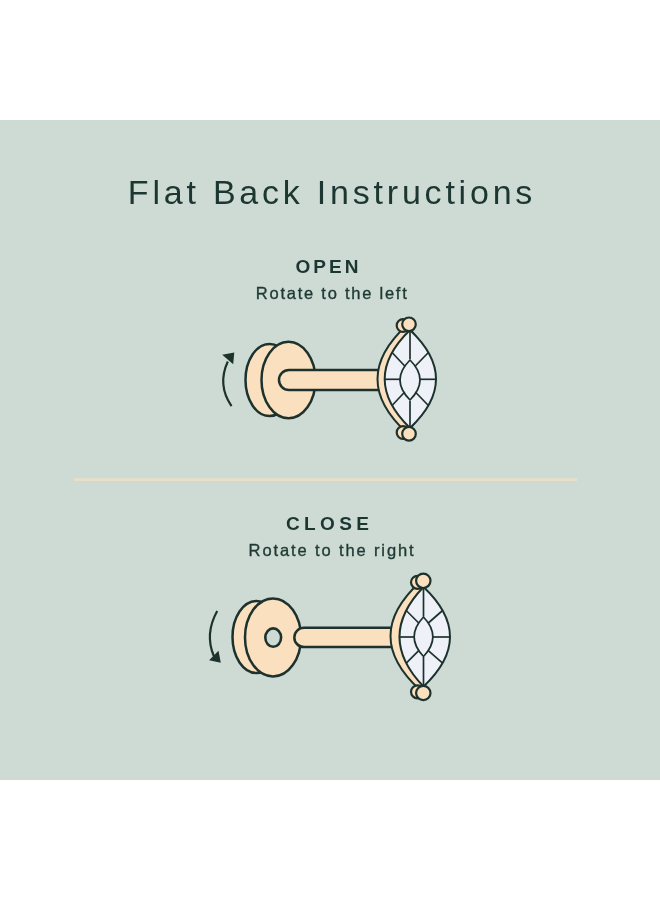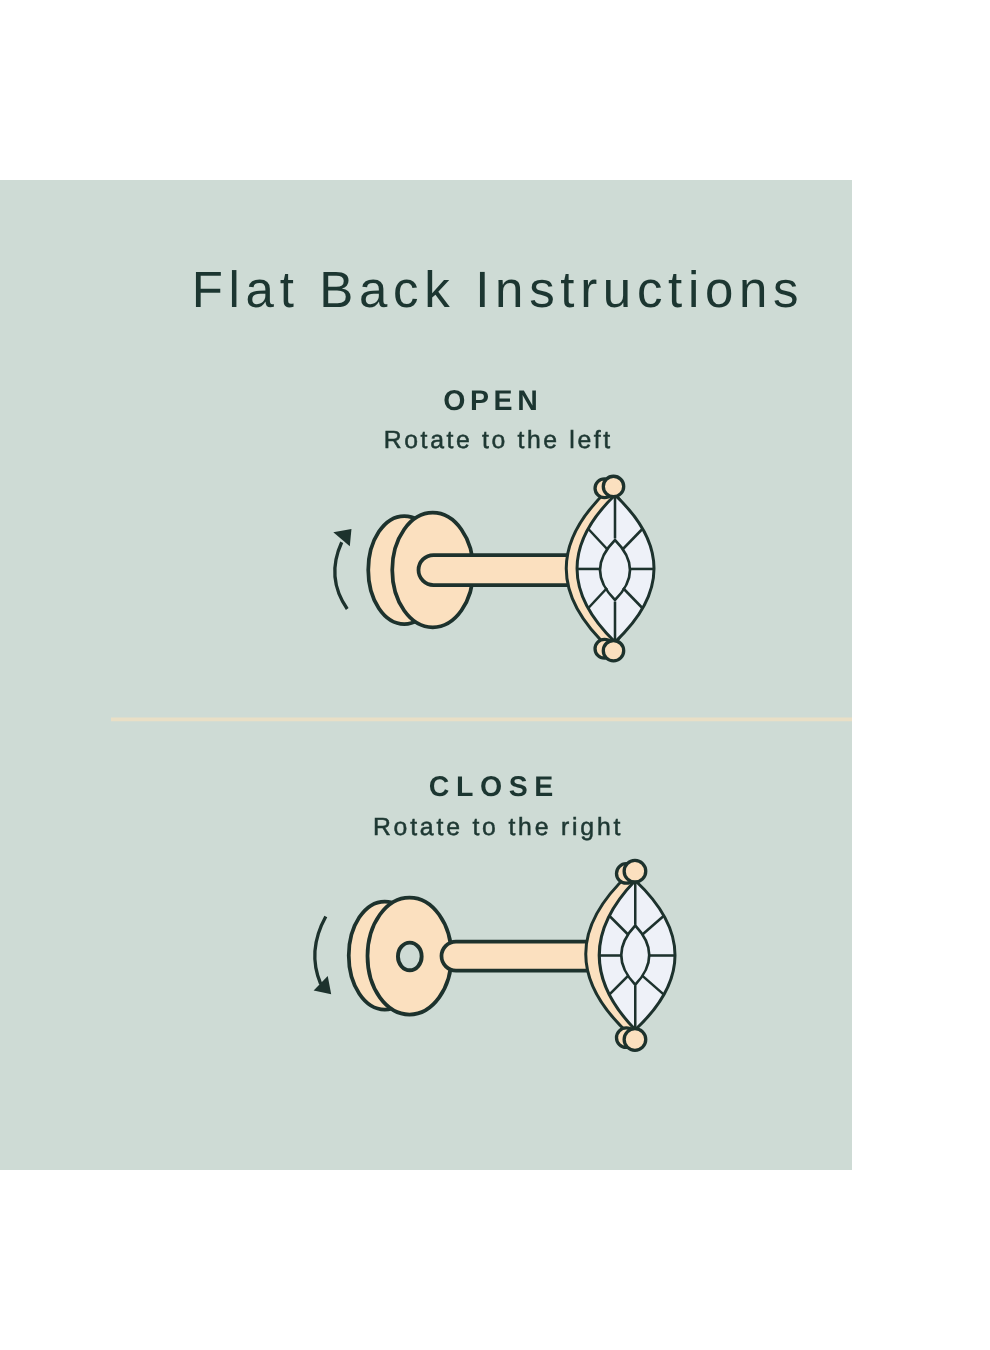--- a/index.html
+++ b/index.html
@@ -1,16 +1,16 @@
 <!DOCTYPE html>
 <html><head>
 <meta charset="utf-8">
 <style>
   html,body{margin:0;padding:0;background:#ffffff;}
-  #stage{position:relative;width:568px;height:900px;background:#ffffff;overflow:hidden;}
+  #stage{position:relative;width:660px;height:900px;background:#ffffff;overflow:hidden;}
   svg{display:block;}
   text{font-family:"Liberation Sans",sans-serif;}
 </style>
 </head>
 <body>
 <div id="stage">
 <svg width="660" height="900" viewBox="0 0 660 900">
 
   <rect x="0" y="120" width="660" height="660" fill="#cedbd5"></rect>
 

